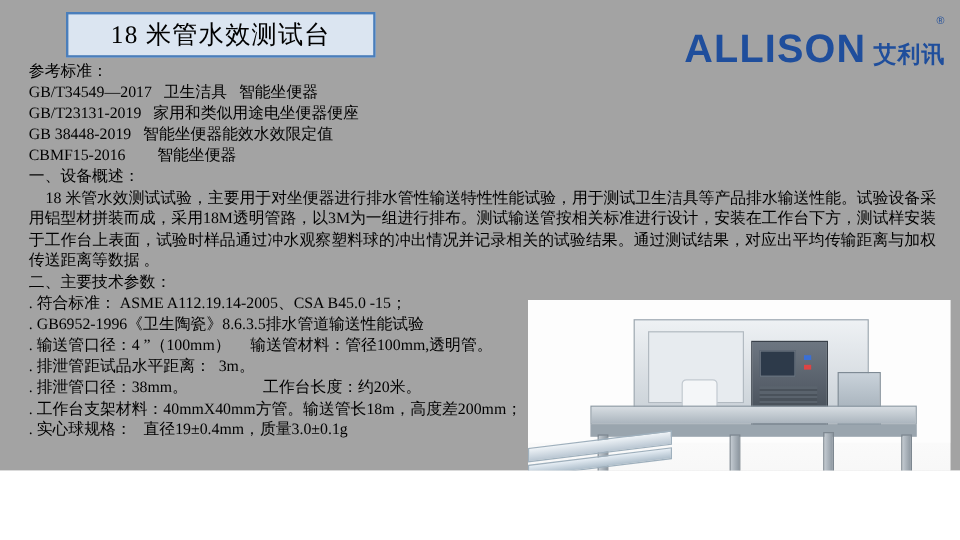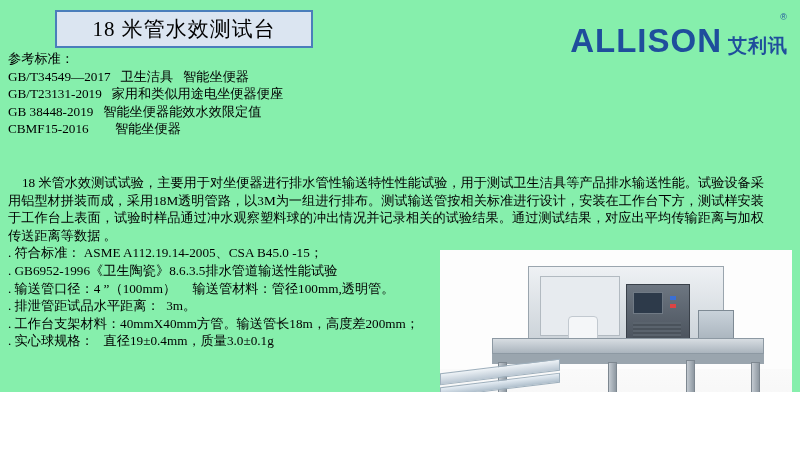--- a/index.html
+++ b/index.html
@@ -11,21 +11,21 @@
     height: 450px;
     background: #ffffff;
     font-family: "Liberation Sans", sans-serif;
     overflow: hidden;
     position: relative;
   }
   .slide {
     position: relative;
     width: 800px;
     height: 392px;
-    background: #86efac;
+    background: #a3a3a3;
     overflow: hidden;
   }
 
   
   .title-box {
     position: absolute;
     left: 55px;
     top: 10px;
     width: 258px;
     height: 38px;
@@ -71,21 +71,21 @@
     position: absolute;
     right: 1px;
     top: -10px;
     font-size: 9px;
     color: #1f4e9c;
   }
 
   
   .body-text {
     position: absolute;
-    left: 8px;
+    left: 24px;
     top: 50px;
     width: 756px;
     font-family: "Liberation Serif", serif;
     font-size: 13.2px;
     line-height: 17.6px;
     color: #000000;
   }
   .line {
     white-space: pre;
   }
@@ -259,26 +259,29 @@
     <span class="logo-reg">®</span>
   </div>
 
   <div class="body-text">
     <div class="line">参考标准：</div>
     <div class="line">GB/T34549—2017   卫生洁具   智能坐便器</div>
     <div class="line">GB/T23131-2019   家用和类似用途电坐便器便座</div>
     <div class="line">GB 38448-2019   智能坐便器能效水效限定值</div>
     <div class="line">CBMF15-2016        智能坐便器</div>
 
-    <div class="para" style="text-indent:14px;margin-top:36px;">18 米管水效测试试验，主要用于对坐便器进行排水管性输送特性性能试验，用于测试卫生洁具等产品排水输送性能。试验设备采用铝型材拼装而成，采用18M透明管路，以3M为一组进行排布。测试输送管按相关标准进行设计，安装在工作台下方，测试样安装于工作台上表面，试验时样品通过冲水观察塑料球的冲出情况并记录相关的试验结果。通过测试结果，对应出平均传输距离与加权传送距离等数据 。</div>
-
+    <div class="line">一、设备概述：</div>
+    <div class="para" style="text-indent:14px;">18 米管水效测试试验，主要用于对坐便器进行排水管性输送特性性能试验，用于测试卫生洁具等产品排水输送性能。试验设备采用铝型材拼装而成，采用18M透明管路，以3M为一组进行排布。测试输送管按相关标准进行设计，安装在工作台下方，测试样安装于工作台上表面，试验时样品通过冲水观察塑料球的冲出情况并记录相关的试验结果。通过测试结果，对应出平均传输距离与加权传送距离等数据 。</div>
+
+    <div class="line">二、主要技术参数：</div>
     <div class="line">. 符合标准： ASME A112.19.14-2005、CSA B45.0 -15；</div>
     <div class="line">. GB6952-1996《卫生陶瓷》8.6.3.5排水管道输送性能试验</div>
     <div class="line">. 输送管口径：4 ”（100mm）     输送管材料：管径100mm,透明管。</div>
     <div class="line">. 排泄管距试品水平距离：  3m。</div>
+    <div class="line">. 排泄管口径：38mm。                   工作台长度：约20米。</div>
     <div class="line">. 工作台支架材料：40mmX40mm方管。输送管长18m，高度差200mm；</div>
     <div class="line">. 实心球规格：   直径19±0.4mm，质量3.0±0.1g</div>
   </div>
 
   <div class="photo">
     <div class="ph-floor"></div>
     <div class="ph-backwall"></div>
     <div class="ph-back-upper"></div>
     <div class="ph-back-panel"></div>
     <div class="ph-cabinet"></div>

